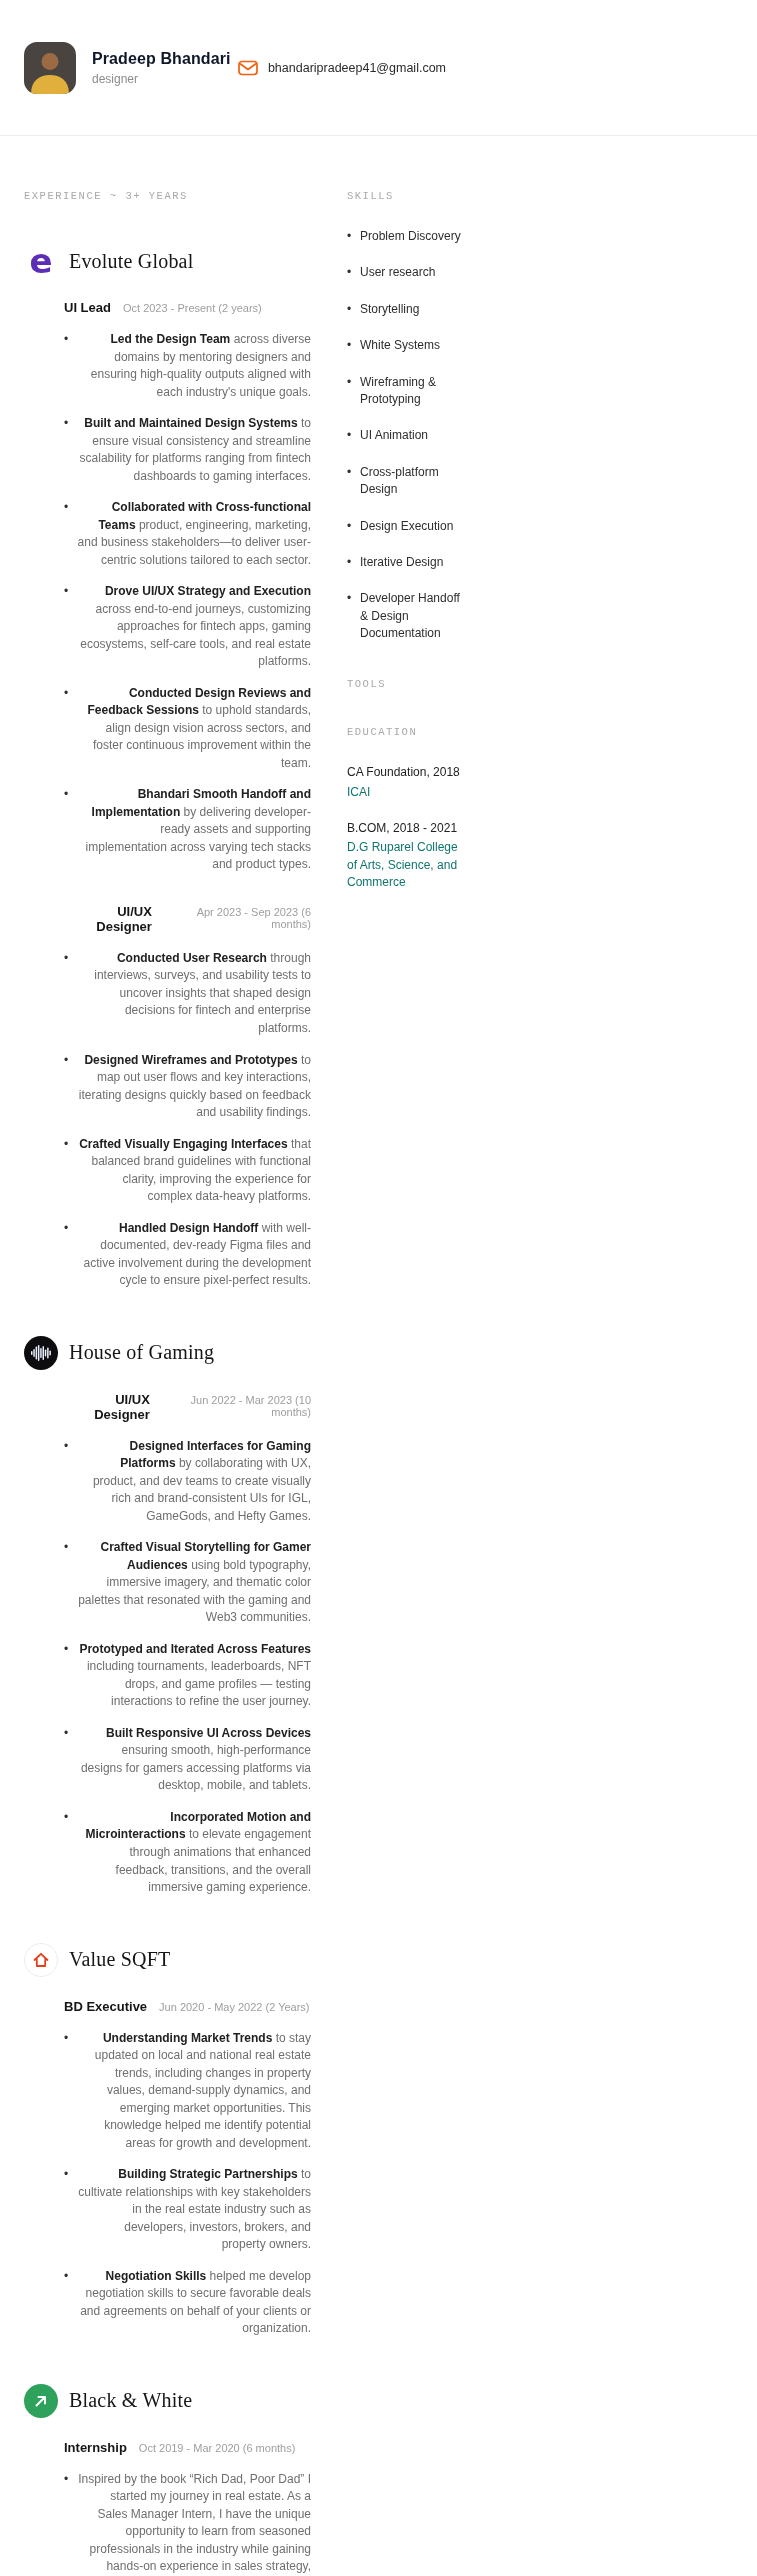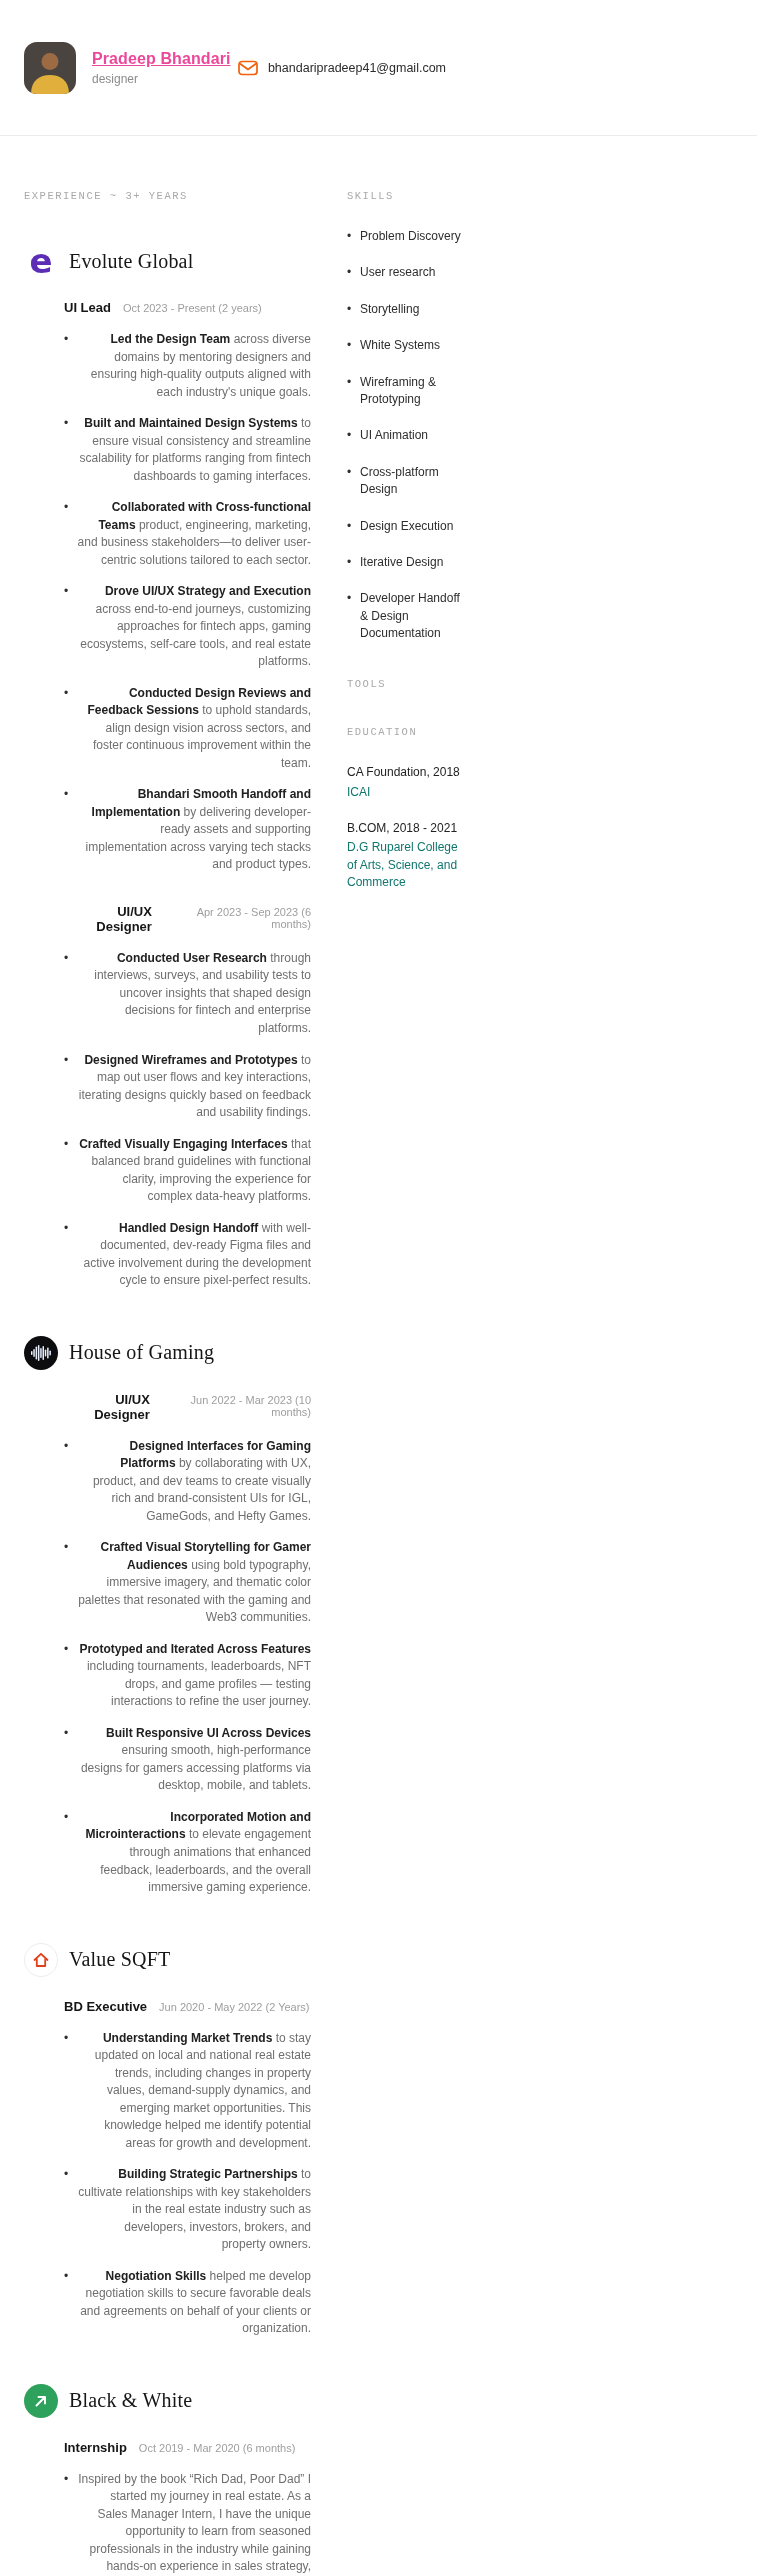--- a/index.html
+++ b/index.html
@@ -8,21 +8,21 @@
     width:757px; height:2576px; overflow:hidden; background:#fff;
     font-family:"Liberation Sans", sans-serif; color:var(--text-dark, #1b1b1b);
   }
 
   
   .header { height:136px; display:flex; align-items:center; padding:0 24px;
             border-bottom:1px solid var(--divider-gray, #ececec); }
   .header-inner { width:422px; display:flex; align-items:center; justify-content:space-between; }
   .profile { display:flex; align-items:center; gap:16px; }
   .avatar { width:52px; height:52px; border-radius:13px; overflow:hidden; flex:none; }
-  .name { font-size:16px; font-weight:700; color:#ec4899; letter-spacing:0.1px;text-decoration:underline; }
+  .name { font-size:16px; font-weight:700; color:#0f172a; letter-spacing:0.1px; }
   .role-sub { font-size:12px; color:#8c8c8c; margin-top:4px; }
   .email { display:flex; align-items:center; gap:10px; text-decoration:none; color:#2b2b2b; }
   .email .email-text { font-size:12.5px; }
   .env { display:flex; align-items:center; }
   .env svg rect, .env svg path { stroke:var(--email-orange, #F2600C); }
 
   
   .main { display:flex; gap:36px; padding:54px 24px 0; }
   .col-left { width:287px; flex:none; }
   .sidebar { width:118px; flex:none; }
@@ -164,21 +164,21 @@
               <div class="role">
                 <div class="role-header">
                   <h3 class="role-title">UI/UX Designer</h3>
                   <span class="role-period">Jun 2022 - Mar 2023 (10 months)</span>
                 </div>
                 <ul class="bullets">
                   <li><strong>Designed Interfaces for Gaming Platforms</strong><span> by collaborating with UX, product, and dev teams to create visually rich and brand-consistent UIs for IGL, GameGods, and Hefty Games.</span></li>
                   <li><strong>Crafted Visual Storytelling for Gamer Audiences</strong><span> using bold typography, immersive imagery, and thematic color palettes that resonated with the gaming and Web3 communities.</span></li>
                   <li><strong>Prototyped and Iterated Across Features</strong><span> including tournaments, leaderboards, NFT drops, and game profiles — testing interactions to refine the user journey.</span></li>
                   <li><strong>Built Responsive UI Across Devices</strong><span> ensuring smooth, high-performance designs for gamers accessing platforms via desktop, mobile, and tablets.</span></li>
-                  <li><strong>Incorporated Motion and Microinteractions</strong><span> to elevate engagement through animations that enhanced feedback, leaderboards, and the overall immersive gaming experience.</span></li>
+                  <li><strong>Incorporated Motion and Microinteractions</strong><span> to elevate engagement through animations that enhanced feedback, transitions, and the overall immersive gaming experience.</span></li>
                 </ul>
               </div>
             </div>
           </section>
           <section class="company">
             <div class="company-header">
               <div class="logo circle-light">
                 <svg width="18" height="18" viewBox="0 0 18 18" fill="none" aria-hidden="true">
                   <path d="M2.5 9 L9 2.8 L15.5 9" stroke="#E2401B" stroke-width="1.8" stroke-linecap="round" stroke-linejoin="round"></path>
                   <path d="M4.8 8.2 V15 H13.2 V8.2" stroke="#E2401B" stroke-width="1.8" stroke-linecap="round" stroke-linejoin="round"></path>

